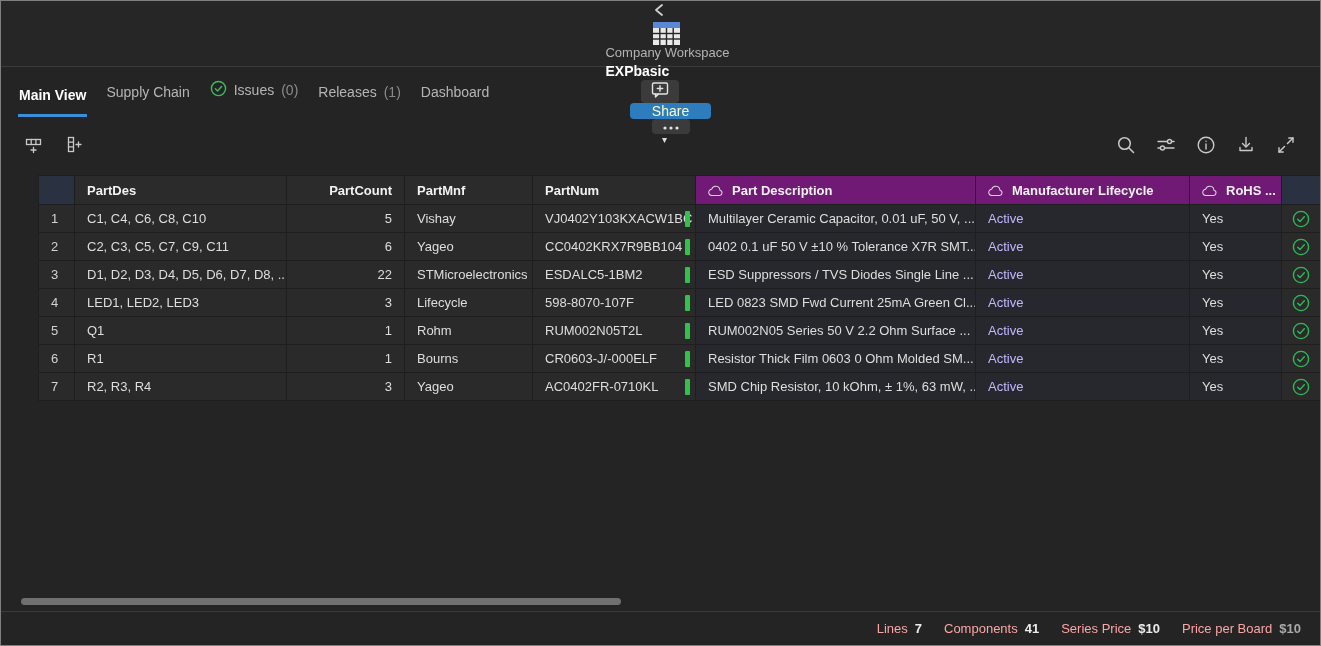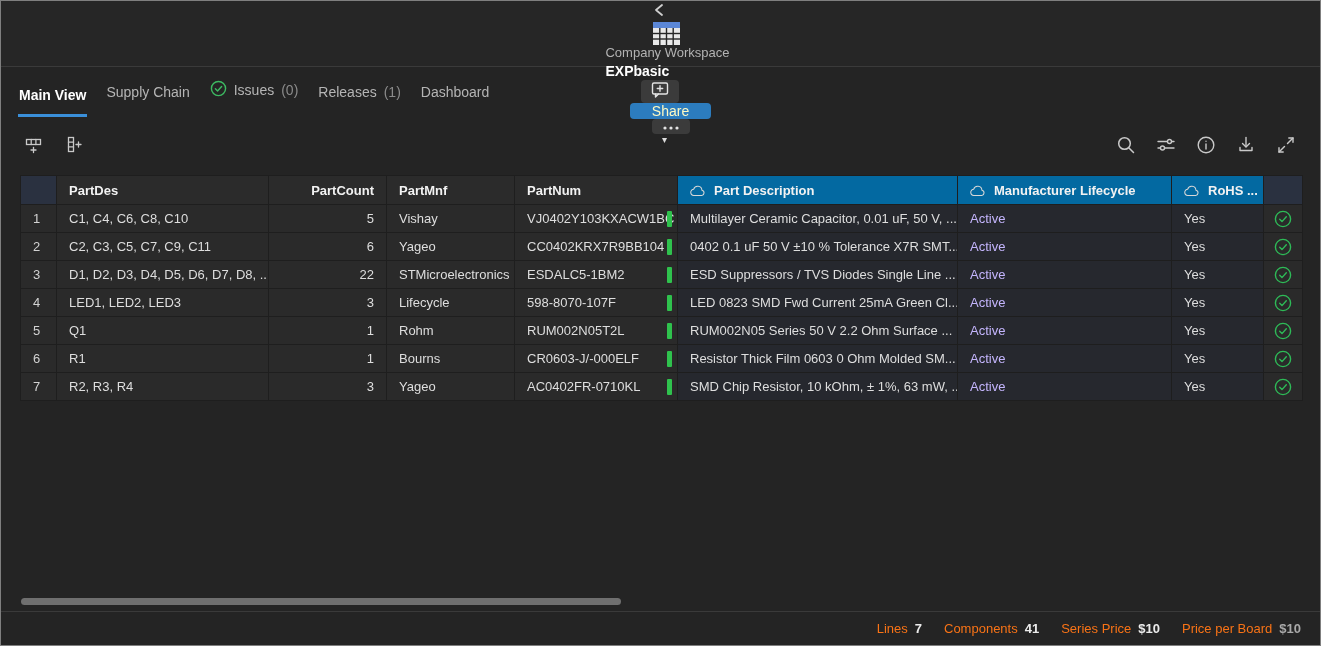--- a/index.html
+++ b/index.html
@@ -44,29 +44,29 @@
   }
   .tab.active{ color:#ffffff; border-bottom-color:#3a8fd9; padding-bottom:11px;font-weight:bold; }
   .tab .count{ color:#8b8b8b; }
   
   .toolbar{ height:58px; display:flex; align-items:center; padding:0 24px 0 23px; }
   .tool{ background:none; border:none; color:#c9c9c9; cursor:pointer; display:flex; align-items:center; justify-content:center; width:20px; height:20px; }
   .tool + .tool{ margin-left:20px; }
   .toolbar .right{ margin-left:auto; display:flex; align-items:center; }
   .toolbar .right .tool + .tool{ margin-left:20px; }
   
-  .table-wrap{ padding:0 19px; }
+  .table-wrap{ padding:0 19px;margin-left:18px; }
   table{ border-collapse:collapse; table-layout:fixed; width:1282px; font-size:13px; }
   th,td{ border:1px solid #1e1e1e; white-space:nowrap; overflow:hidden; }
   th{
     height:29px; background:#2b2b2b; color:#f2f2f2; font-weight:600; text-align:left;
     padding:0 12px; cursor:pointer;
   }
   th.numh{ background:#2a3140; }
-  th.cloudh{ background:#0369a1; }
+  th.cloudh{ background:#701a75; }
   th .cloudic{ display:inline-flex; vertical-align:-2px; margin-right:8px; color:#d8d8d8; }
   td{ height:28px; background:#2a2a2a; color:#dedede; padding:0 12px; }
   td.num{ color:#d2d2d2; }
   td.right, th.right{ text-align:right; }
   td.cloudc{ background:#26282e; }
   td.lifecycle{ color:#c4b5fd; }
   td.partnum{ position:relative; padding-right:16px; }
   .gbar{
     position:absolute; right:5px; top:50%; transform:translateY(-50%);
     width:5px; height:16px; background:#2fc24d; border-radius:1px;
@@ -75,21 +75,21 @@
   td.checkc svg{ vertical-align:middle; }
   
   .hscroll{ position:absolute; left:20px; bottom:39px; width:1282px; height:8px; }
   .hscroll .thumb{ width:600px; height:7px; background:#6f6f6f; border-radius:4px; cursor:pointer; }
   
   .statusbar{
     position:absolute; left:0; right:0; bottom:0; height:34px; background:#242424;
     border-top:1px solid #3a3a3a; display:flex; align-items:center; justify-content:flex-end;
     gap:22px; padding:0 19px; font-size:13px;
   }
-  .stat .lbl{ color:#f97316; }
+  .stat .lbl{ color:#fca5a5; }
   .stat .val{ color:#ececec; font-weight:bold; margin-left:7px; }
   .stat.dim .val{ color:#a9a9a9; }
 </style>
 </head>
 <body>
 
 <div class="page">
 
   <header class="topbar">
     <button class="iconbtn-plain">

